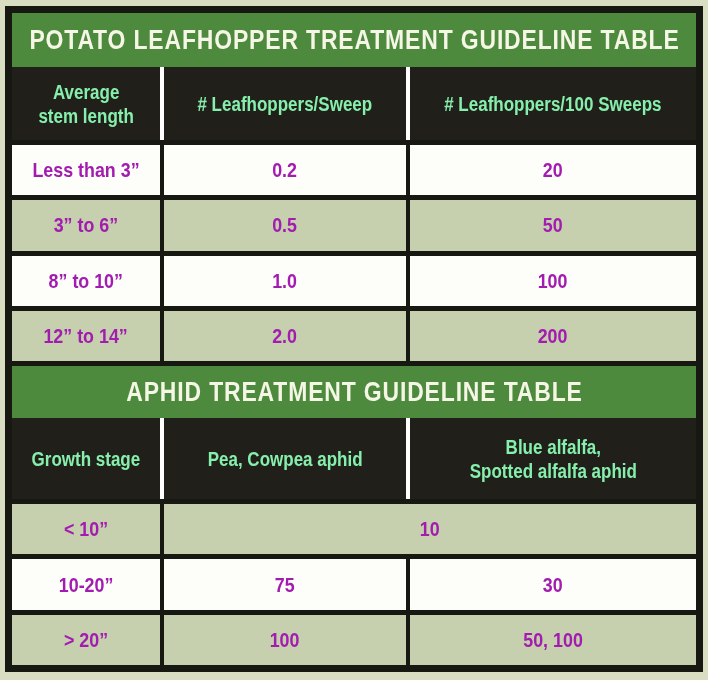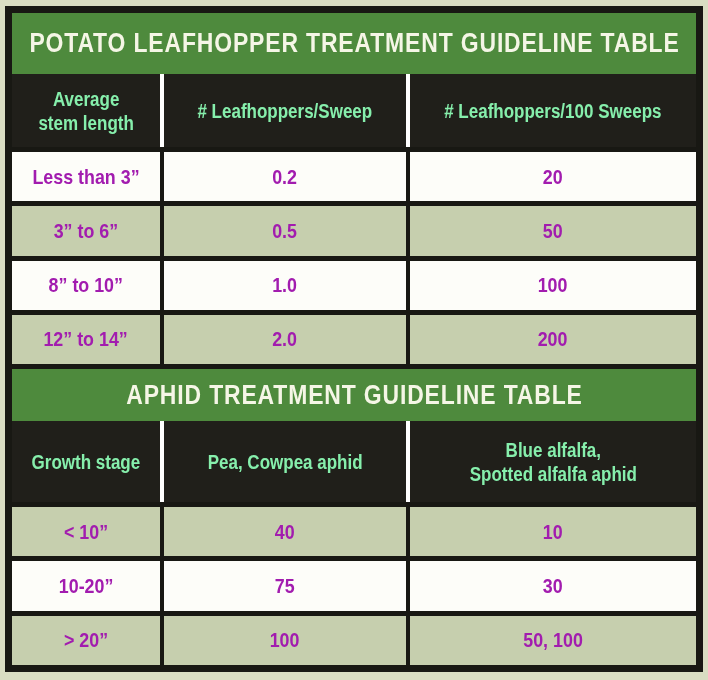--- a/index.html
+++ b/index.html
@@ -22,21 +22,21 @@
     width: 100%; height: 100%;
     display: flex; flex-direction: column;
   }
 
   .banner {
     flex: none;
     background: #4e8a3d;
     display: flex; align-items: center; justify-content: center;
     color: #f5f6e6;
   }
-  .banner-1 { height: 61px; }
+  .banner-1 { height: 54px; }
   .banner-2 { height: 57px; border-top: 5px solid #181813; }
   .banner .cond {
     font-size: 27px; font-weight: bold; letter-spacing: 1px;
     white-space: nowrap;
   }
 
   .cond { display: inline-block; transform: scaleX(0.85); transform-origin: center; }
 
   .hdr {
     flex: none;
@@ -168,23 +168,20 @@
           <span class="hline">Blue alfalfa,</span>
           <span class="hline">Spotted alfalfa aphid</span>
         </span>
       </div>
     </div>
 
     <div class="trow sage">
       <div class="cell c1">
           <span class="cond">&lt; 10”</span>
         </div>
-      <div class="cell c2">
-          <span class="cond">40</span>
-        </div>
       <div class="cell c3">
           <span class="cond">10</span>
         </div>
     </div>
     <div class="trow white">
       <div class="cell c1">
           <span class="cond">10-20”</span>
         </div>
       <div class="cell c2">
           <span class="cond">75</span>

